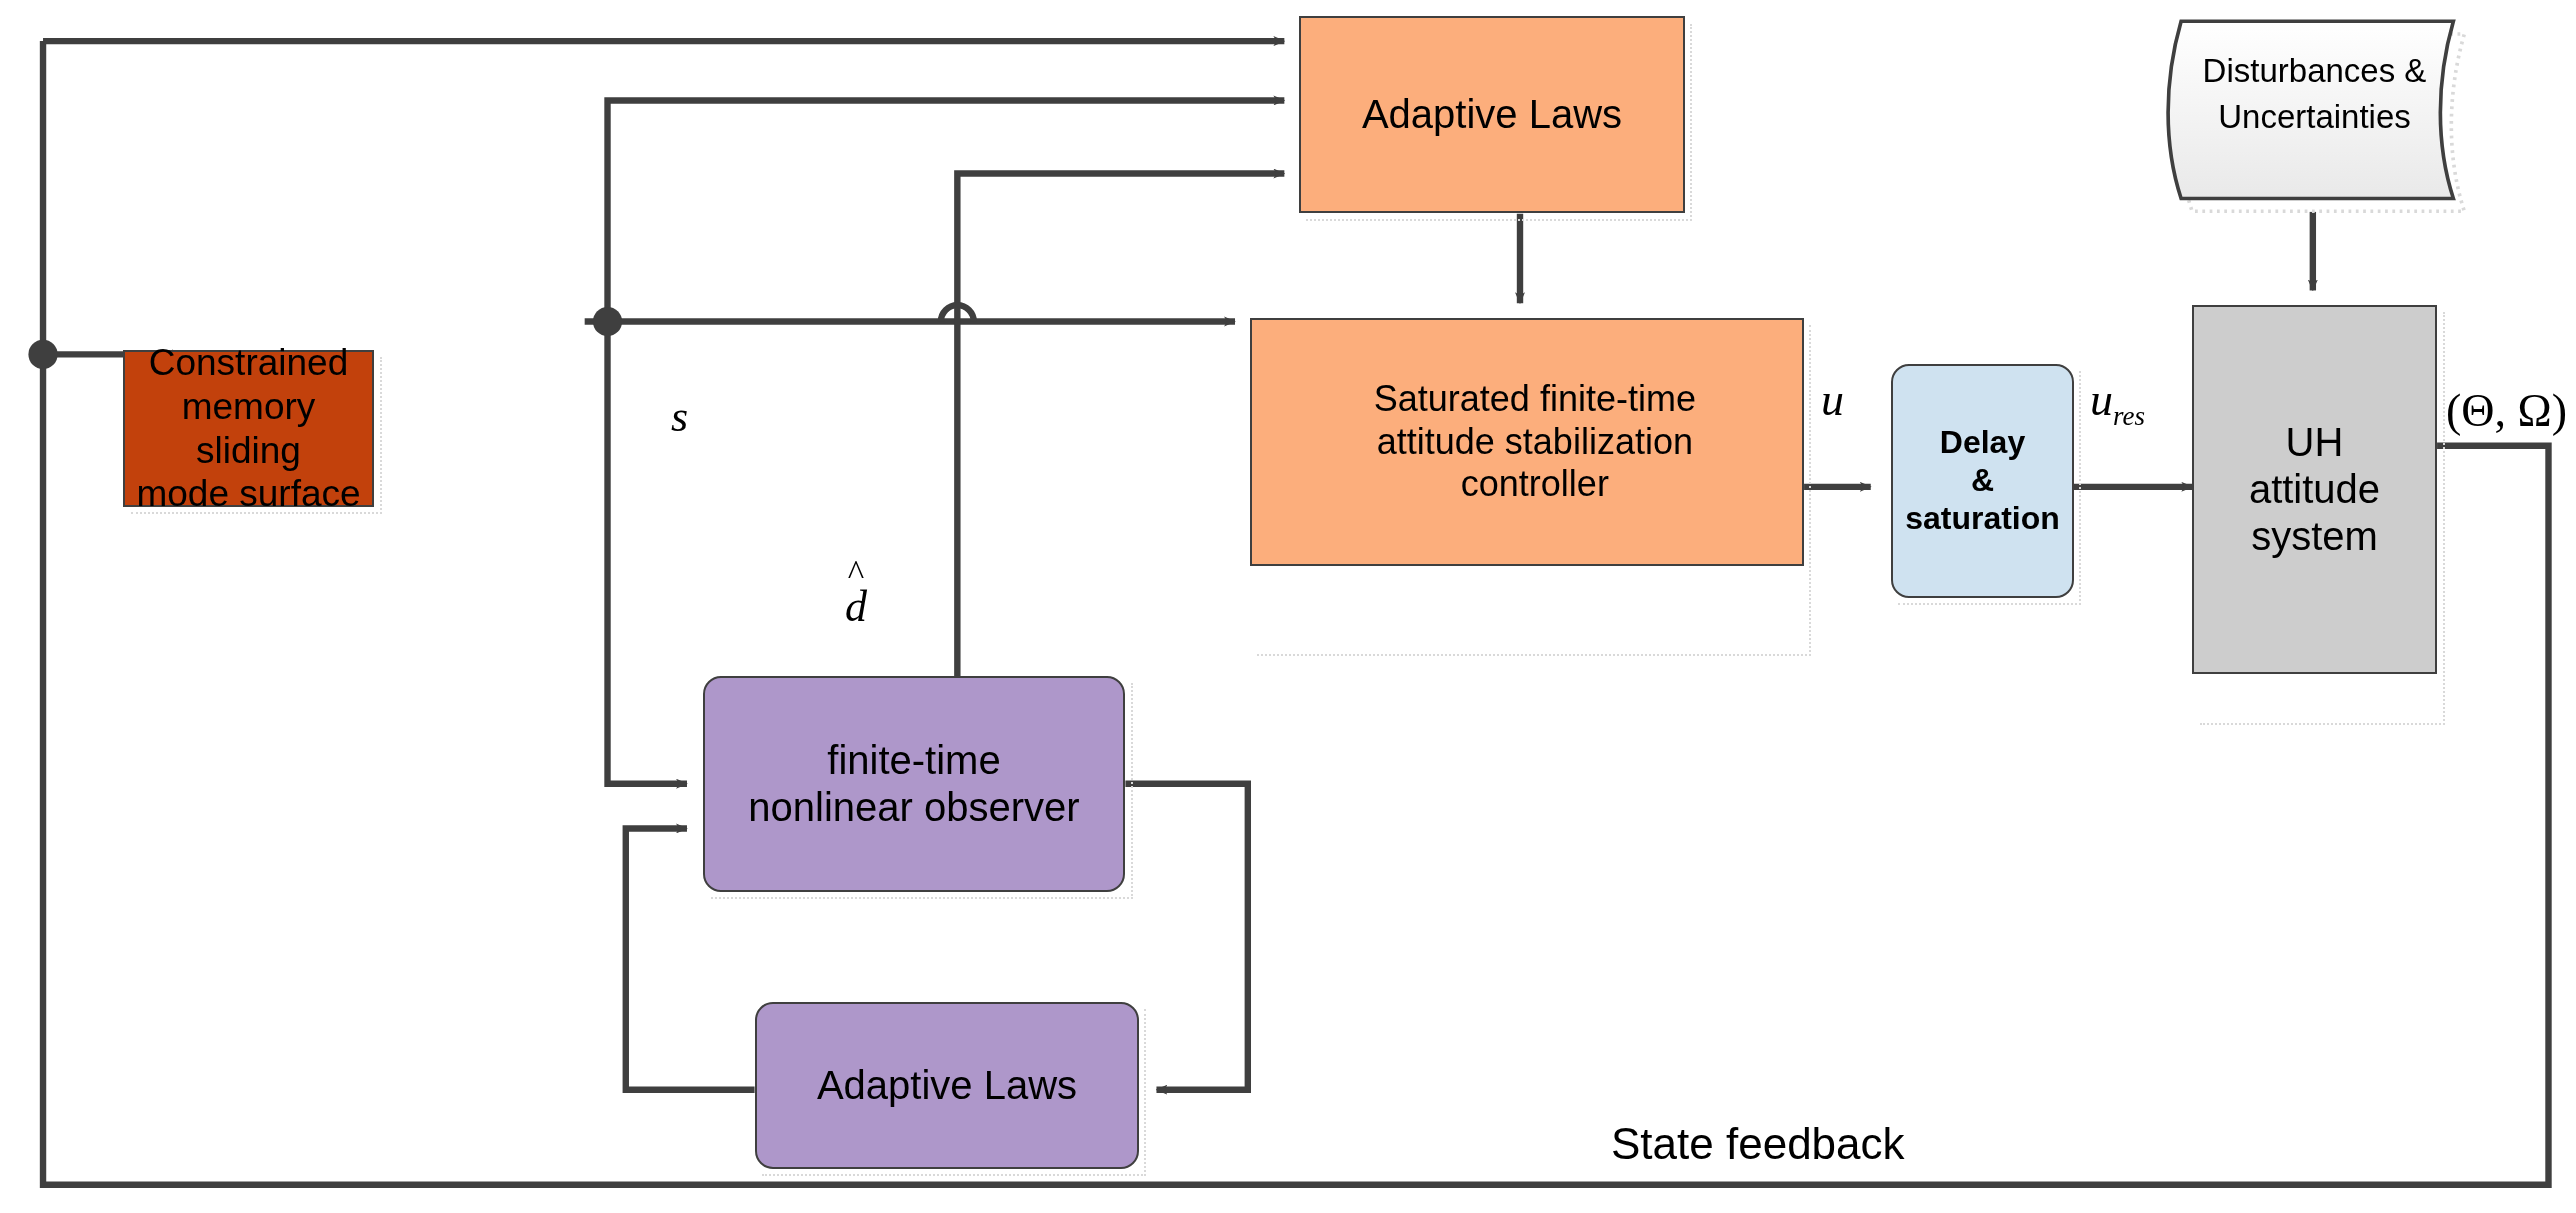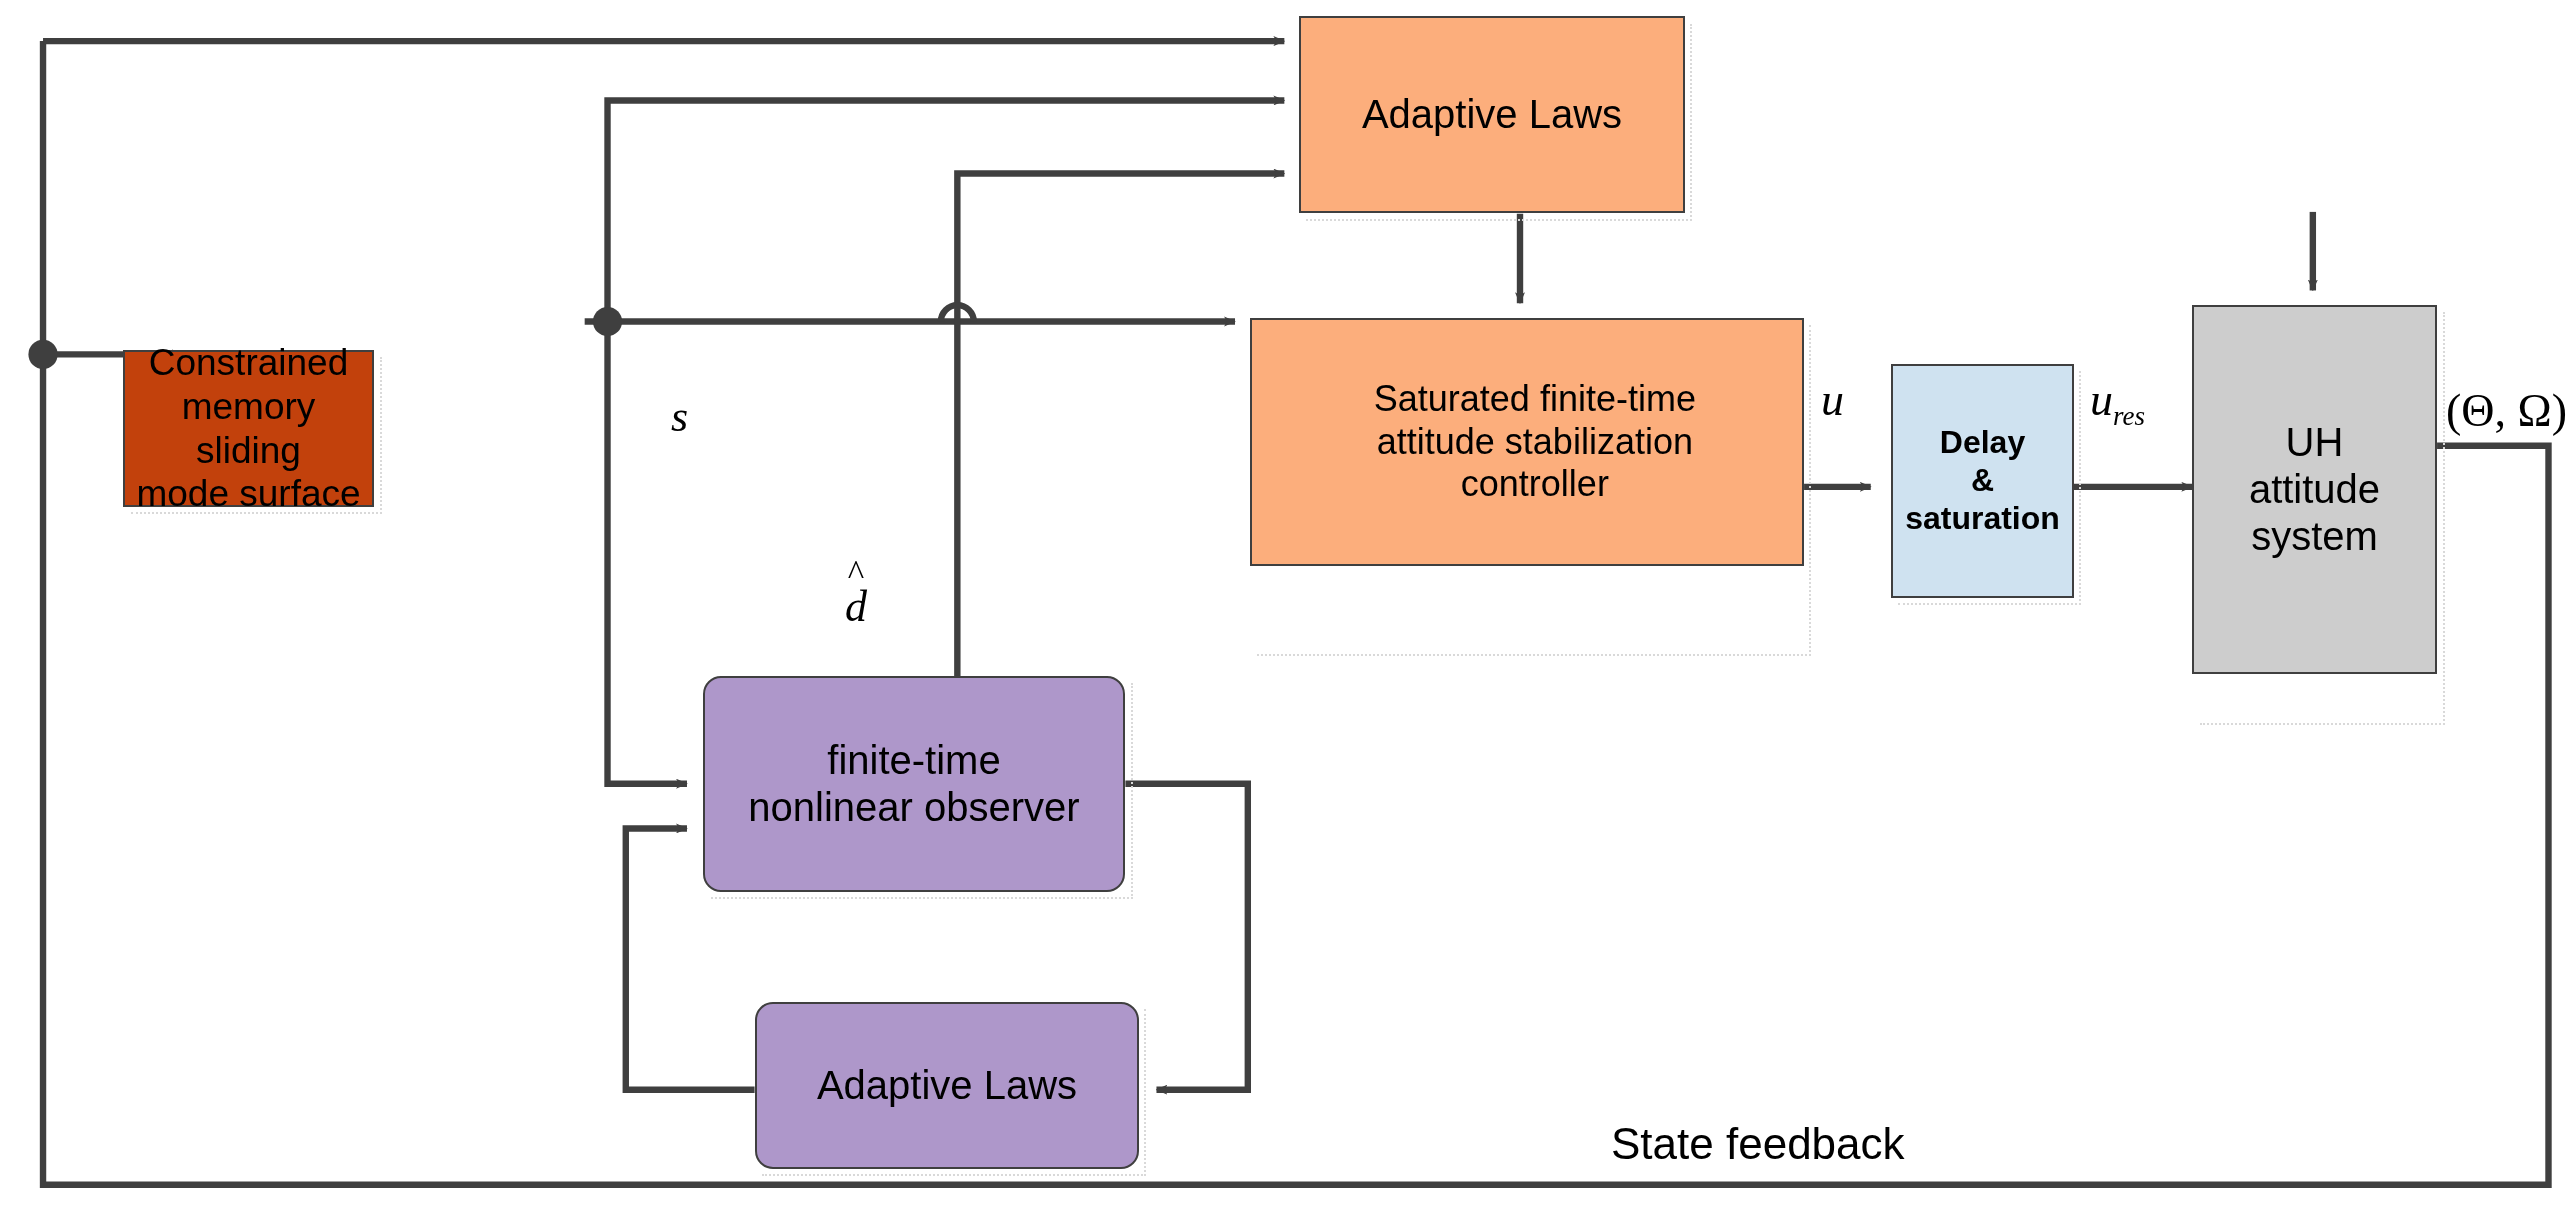--- a/index.html
+++ b/index.html
@@ -11,21 +11,21 @@
   .blk{position:absolute;box-sizing:border-box;border:2.7px solid #3f3f3f;
        display:flex;align-items:center;justify-content:center;text-align:center;
        font-family:"Liberation Sans", sans-serif;color:#000;line-height:1.18;
        padding:3.7px 7.3px;}
   .blk .lbl{display:block;width:100%;}
   .shadow{position:absolute;border-right:2.7px dotted #d9d9d9;border-bottom:2.7px dotted #d9d9d9;box-sizing:border-box;}
 
   .green {background:#c2410c;}
   .orange{background:#fcae7c;}
   .purple{background:#ae97ca;border-radius:18px;}
-  .blue  {background:#cfe2f0;}
+  .blue  {background:#cfe2f0;border-radius:18px;}
   .gray  {background:#cdcdcd;}
 
   .lab{position:absolute;color:#000;white-space:nowrap;
        font-family:"Liberation Serif", serif;}
   .lab-sans{font-family:"Liberation Sans", sans-serif;}
 
   .doc{position:absolute;}
   .doc-txt{position:absolute;text-align:center;width:100%;
            font-family:"Liberation Sans", sans-serif;line-height:1.2;color:#000;}
 </style>
@@ -122,20 +122,35 @@
       <span>finite-time</span><br>
       <span>nonlinear observer</span>
     </span>
   </div>
 
   <div class="shadow" style="left:762px;top:1009px;width:384px;height:167px;"></div>
   <div class="blk purple" style="left:755px;top:1002px;width:384px;height:167px;font-size:40px;">
     <span class="lbl">Adaptive Laws</span>
   </div>
 
+  <div class="doc" style="left:2161px;top:12.8px;width:307px;height:201px;">
+    <svg width="307" height="201" viewBox="0 0 336 220" xmlns="http://www.w3.org/2000/svg">
+      <defs>
+        <linearGradient id="docg" x1="0" y1="0" x2="0" y2="1">
+          <stop offset="0%" stop-color="#ffffff"></stop>
+          <stop offset="100%" stop-color="#e9e9e9"></stop>
+        </linearGradient>
+      </defs>
+
+      <path d="M 25 14 C 6 80 6 150 25 208 L 323 208 C 304 150 304 80 323 14 Z" fill="none" stroke="#d9d9d9" stroke-width="4" stroke-dasharray="3 5" transform="translate(9,9)"></path>
+      <path d="M 22 9 C 3 75 3 145 22 203 L 320 203 C 301 145 301 75 320 9 Z" fill="url(#docg)" stroke="#3f3f3f" stroke-width="4"></path>
+    </svg>
+    <div class="doc-txt" style="top:38px;font-size:33px;">Disturbances &amp;</div>
+    <div class="doc-txt" style="top:84px;font-size:33px;">Uncertainties</div>
+  </div>
 
   <div class="lab" style="left:671px;top:391px;font-size:44px;font-style:italic;">s</div>
 
   <div class="lab" style="left:845px;top:581px;font-size:44px;font-style:italic;text-align:center;">
     <span style="position:relative;display:inline-block;">
       <span style="position:absolute;left:50%;top:-27px;transform:translateX(-50%);font-size:35px;font-style:normal;">^</span>
       <span>d</span>
     </span>
   </div>
 

